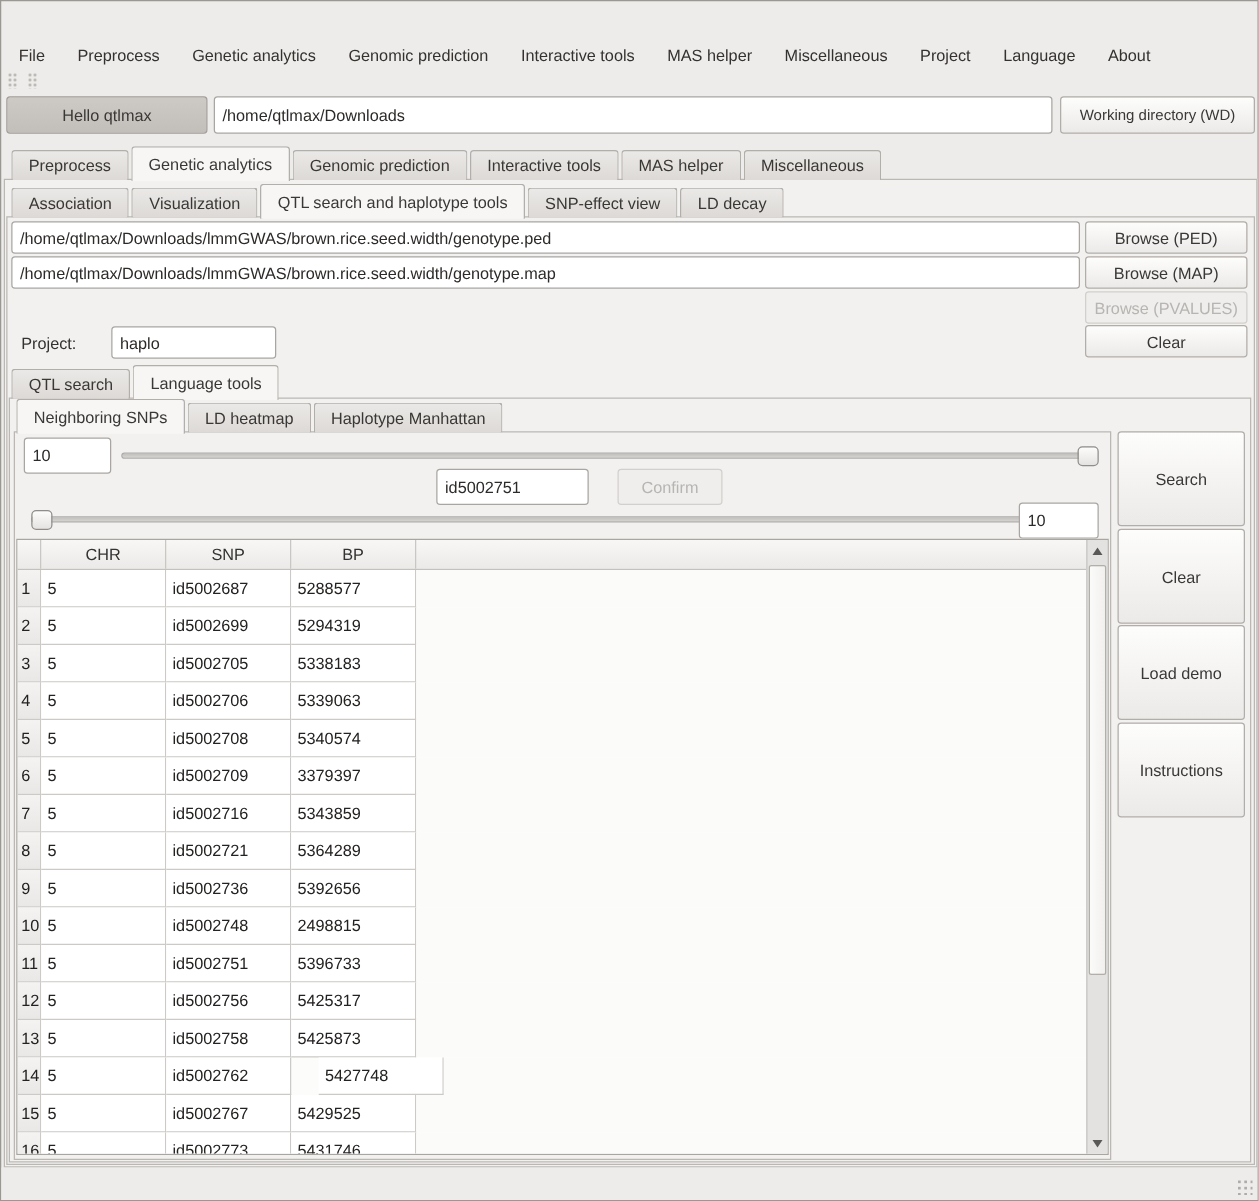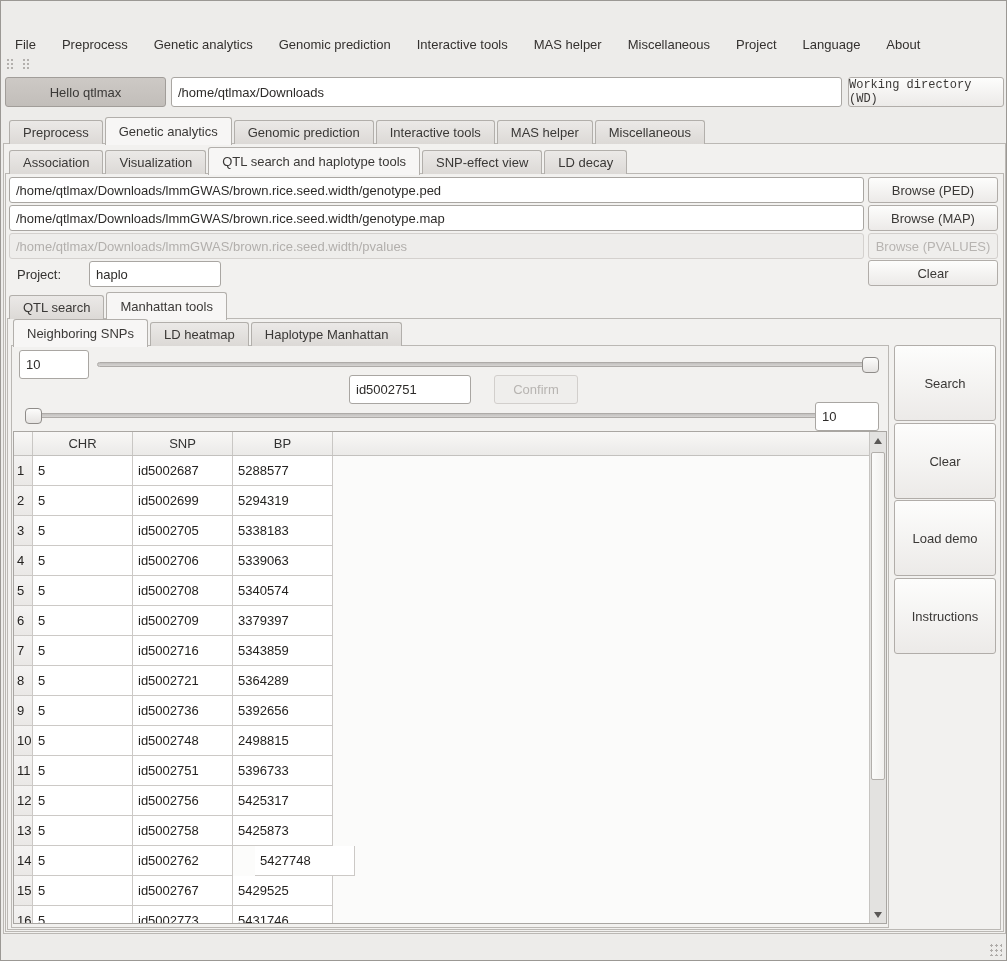--- a/index.html
+++ b/index.html
@@ -91,21 +91,21 @@
       <span>About</span>
     </div>
 
   <div class="toolstrip">
     <div class="grip" style="left:5px;"></div>
     <div class="grip" style="left:21px;"></div>
   </div>
 
   <div class="btn dark" style="left:4px;top:76px;width:161px;height:30px;">Hello qtlmax</div>
   <div class="input" style="left:170px;top:76px;width:671px;height:30px;">/home/qtlmax/Downloads</div>
-  <div class="btn" style="left:847px;top:76px;width:156px;height:30px;font-size:12px;font-family:Liberation Mono, monospace;">Working directory (WD)</div>
+  <div class="btn" style="left:847px;top:76px;width:156px;height:30px;font-size:12px;">Working directory (WD)</div>
 
   <div class="tabbar" style="left:8px;top:115px;height:28px;">
     <div class="tab">Preprocess</div>
     <div class="tab sel">Genetic analytics</div>
     <div class="tab">Genomic prediction</div>
     <div class="tab">Interactive tools</div>
     <div class="tab">MAS helper</div>
     <div class="tab">Miscellaneous</div>
   </div>
   <div class="panel" style="left:2px;top:142px;width:1003px;height:791px;"></div>
@@ -118,30 +118,29 @@
     <div class="tab">LD decay</div>
   </div>
   <div class="panel" style="left:4px;top:172px;width:999px;height:759px;"></div>
 
   <div class="input" style="left:8px;top:176px;width:855px;height:26px;">/home/qtlmax/Downloads/lmmGWAS/brown.rice.seed.width/genotype.ped</div>
   <div class="btn" style="left:867px;top:176px;width:130px;height:26px;">Browse (PED)</div>
 
   <div class="input" style="left:8px;top:204px;width:855px;height:26px;">/home/qtlmax/Downloads/lmmGWAS/brown.rice.seed.width/genotype.map</div>
   <div class="btn" style="left:867px;top:204px;width:130px;height:26px;">Browse (MAP)</div>
 
-  <div class="input disabled" style="left:8px;top:232px;width:855px;height:26px;">/home/qtlmax/Downloads/lmmGWAS/brown.rice.seed.width/pvalues</div>
   <div class="btn disabled" style="left:867px;top:232px;width:130px;height:26px;">Browse (PVALUES)</div>
 
   <div class="label" style="left:16px;top:260px;height:26px;">Project:</div>
   <div class="input" style="left:88px;top:260px;width:132px;height:26px;">haplo</div>
   <div class="btn" style="left:867px;top:259px;width:130px;height:26px;">Clear</div>
 
   <div class="tabbar" style="left:8px;top:290px;height:28px;">
     <div class="tab">QTL search</div>
-    <div class="tab sel">Manhattan tools</div>
+    <div class="tab sel">Language tools</div>
   </div>
   <div class="panel" style="left:6px;top:317px;width:994px;height:612px;"></div>
 
   <div class="tabbar" style="left:12px;top:317px;height:28px;">
     <div class="tab sel">Neighboring SNPs</div>
     <div class="tab">LD heatmap</div>
     <div class="tab">Haplotype Manhattan</div>
   </div>
   <div class="panel" style="left:10px;top:344px;width:878px;height:583px;"></div>
 

